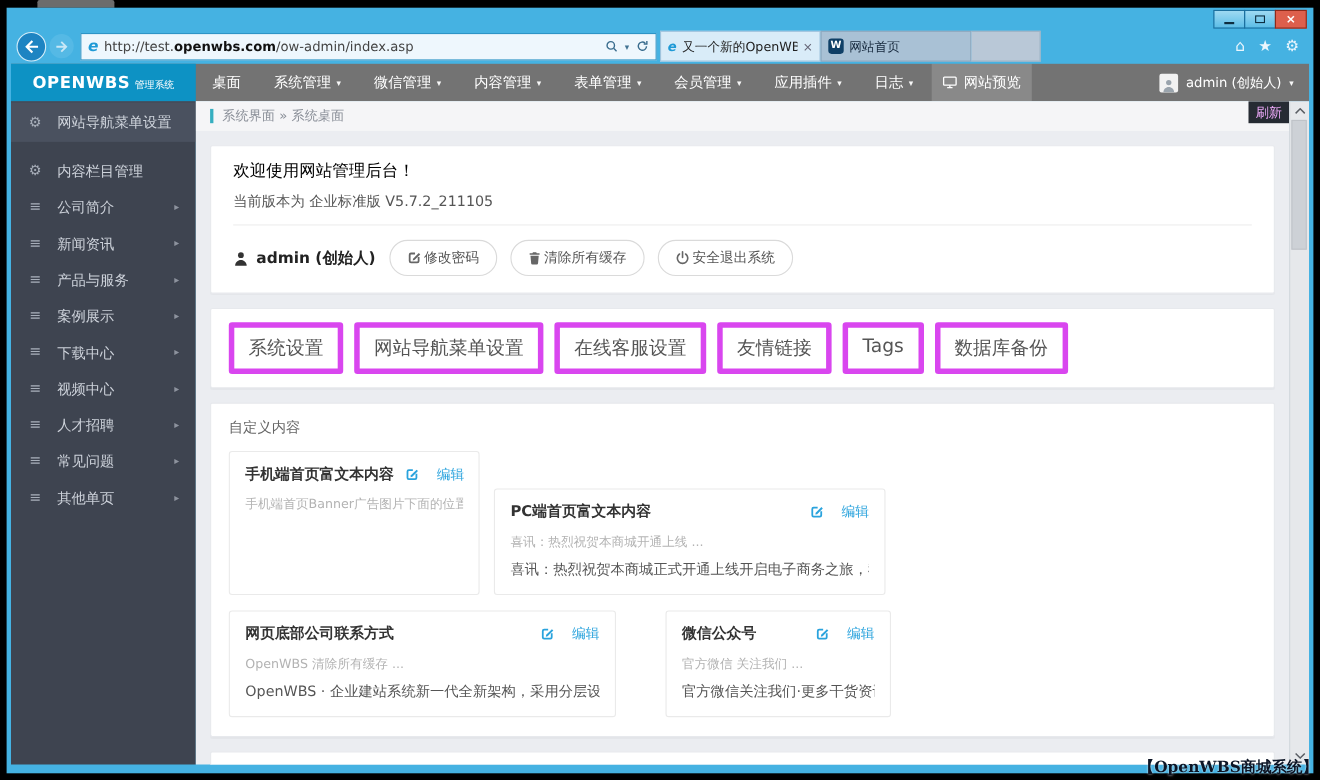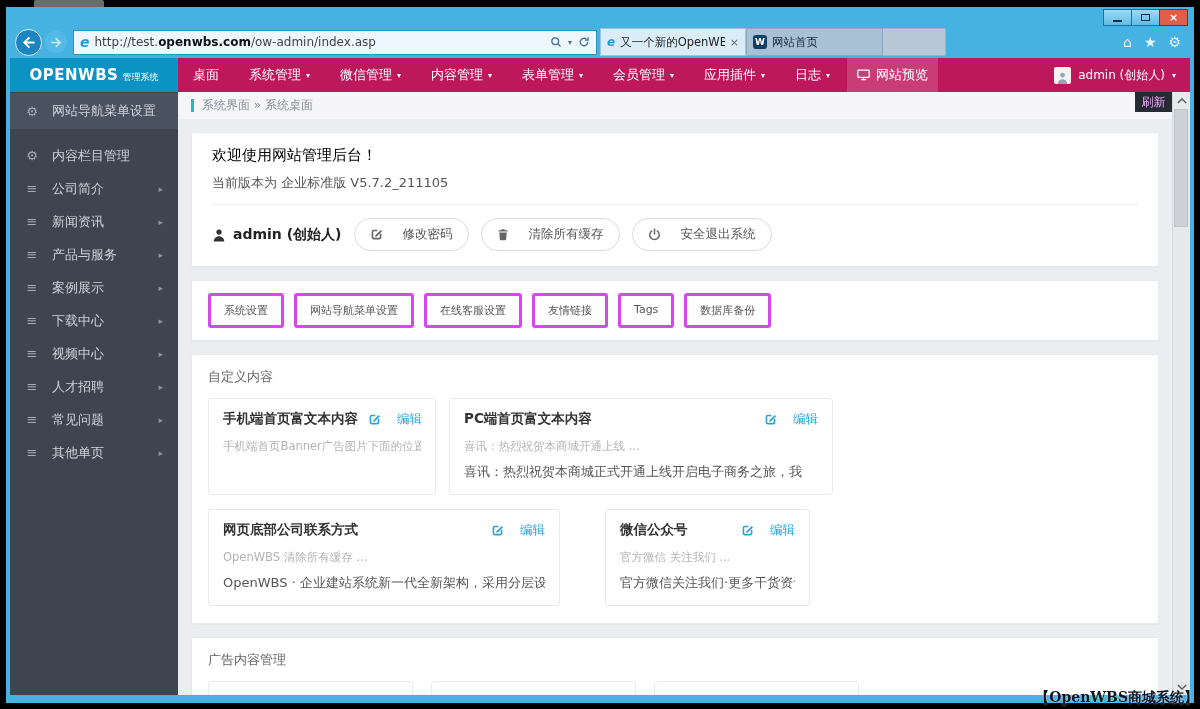--- a/index.html
+++ b/index.html
@@ -39,21 +39,21 @@
   .tab.inactive { width:137px; background:#a9c1d5; border:1px solid #8ea9bf; color:#14263a; }
   .tab-title { flex:1; white-space:nowrap; overflow:hidden; }
   .tab-close { color:#667; font-size:11px; }
   .favicon-w { width:14px; height:14px; background:#0f3f66; border-radius:3px; color:#fff;
     font-size:9px; font-weight:bold; display:flex; align-items:center; justify-content:center; flex:none; }
   .tab-spacer { width:63px; background:#b9c8d7; border:1px solid #9db3c6; border-left:none; }
   .chrome-right { margin-left:auto; display:flex; gap:12px; padding-right:9px; color:#eaf6fd; font-size:14px; }
 
   
   .app { flex:1; display:flex; flex-direction:column; min-height:0; }
-  .appbar { height:34px; background:#be185d; display:flex; align-items:stretch; color:#fff; flex:none; }
+  .appbar { height:34px; background:#737373; display:flex; align-items:stretch; color:#fff; flex:none; }
   .logo { width:168px; background:#0d92c4; display:flex; align-items:center; justify-content:center; gap:4px; }
   .logo-main { font-weight:800; font-size:15px; letter-spacing:.5px; }
   .logo-sub { font-size:9px; margin-top:4px; }
   .menu { display:flex; align-items:stretch; font-size:13px; }
   .menu-item { display:flex; align-items:center; padding:0 15px; gap:5px; cursor:default; }
   .caret { font-size:8px; opacity:.95; }
   .preview-btn { display:flex; align-items:center; gap:6px; margin:0 0 0 2px; padding:0 10px;
     background:rgba(255,255,255,.16); }
   .userbox { margin-left:auto; display:flex; align-items:center; gap:7px; padding-right:14px; font-size:12px; }
   .avatar { width:17px; height:17px; background:#f2f2f2; border-radius:2px; display:flex;
@@ -77,34 +77,34 @@
   .refresh-btn { position:absolute; right:0; top:0; height:20px; width:37px; background:#262b33;
     color:#f0abfc; font-size:12px; display:flex; align-items:center; justify-content:center; }
   .panel { background:#fff; margin:13px; border:1px solid #e7e9ed; border-radius:2px;
     box-shadow:0 1px 1px rgba(0,0,0,.03); }
   .p-welcome { padding:13px 20px 15px; }
   .w-title { font-size:15px; color:#000000; }
   .w-ver { font-size:13px; color:#555; margin-top:9px; }
   .p-welcome hr { border:none; border-top:1px solid #ededed; margin:12px 0 13px; }
   .userline { display:flex; align-items:center; gap:12px; }
   .uname { display:flex; align-items:center; gap:7px; font-weight:bold; font-size:14px; color:#222; }
-  .pill { display:flex; align-items:center; gap:20px; border:1px solid #dadada; border-radius:17px;
+  .pill { display:flex; align-items:center; gap:3px; border:1px solid #dadada; border-radius:17px;
     padding:7px 15px; font-size:12.5px; color:#555; background:#fff; }
   .pill svg { color:#666; }
 
   .p-quick { padding:12px 16px; display:flex; gap:10px; }
-  .qbtn { border:3px solid #d946ef; border-radius:3px; padding:7px 13px; font-size:11px;
+  .qbtn { border:5px solid #d946ef; border-radius:3px; padding:7px 13px; font-size:17px;
     color:#555; background:#fff; white-space:nowrap; }
 
   .p-sec { padding:13px 16px 17px; }
   .sec-label { font-size:13px; color:#666; }
   .cardrow { display:flex; gap:13px; margin-top:12px; align-items:stretch; }
   .cardrow.gap-lg { gap:45px; margin-top:14px; }
   .ccard { border:1px solid #eaeaea; border-radius:3px; padding:11px 14px 13px; background:#fff; }
-  .w-a { width:228px; } .w-b { width:384px; } .w-c { width:352px; } .w-d { width:205px; }
+  .w-a { width:228px; } .w-b { width:356px;margin-top:34px; } .w-c { width:352px; } .w-d { width:205px; }
   .chead { display:flex; justify-content:space-between; align-items:center; gap:10px; }
   .ctitle { font-weight:bold; font-size:13.5px; color:#333; white-space:nowrap; }
   .edit { display:flex; align-items:center; gap:16px; color:#2aa3dd; font-size:12.5px;
     white-space:nowrap; cursor:pointer; }
   .cdesc { margin-top:11px; font-size:11.5px; color:#b3b3b3; white-space:nowrap; overflow:hidden; }
   .ctext { margin-top:9px; font-size:13px; color:#555; white-space:nowrap; overflow:hidden; }
 
   .adrow { display:flex; gap:18px; margin-top:12px; }
   .adcard { width:205px; border:1px solid #eaeaea; border-radius:3px; padding:12px 12px 15px; background:#fff; }
   .adcard .ctitle { font-size:13px; }

